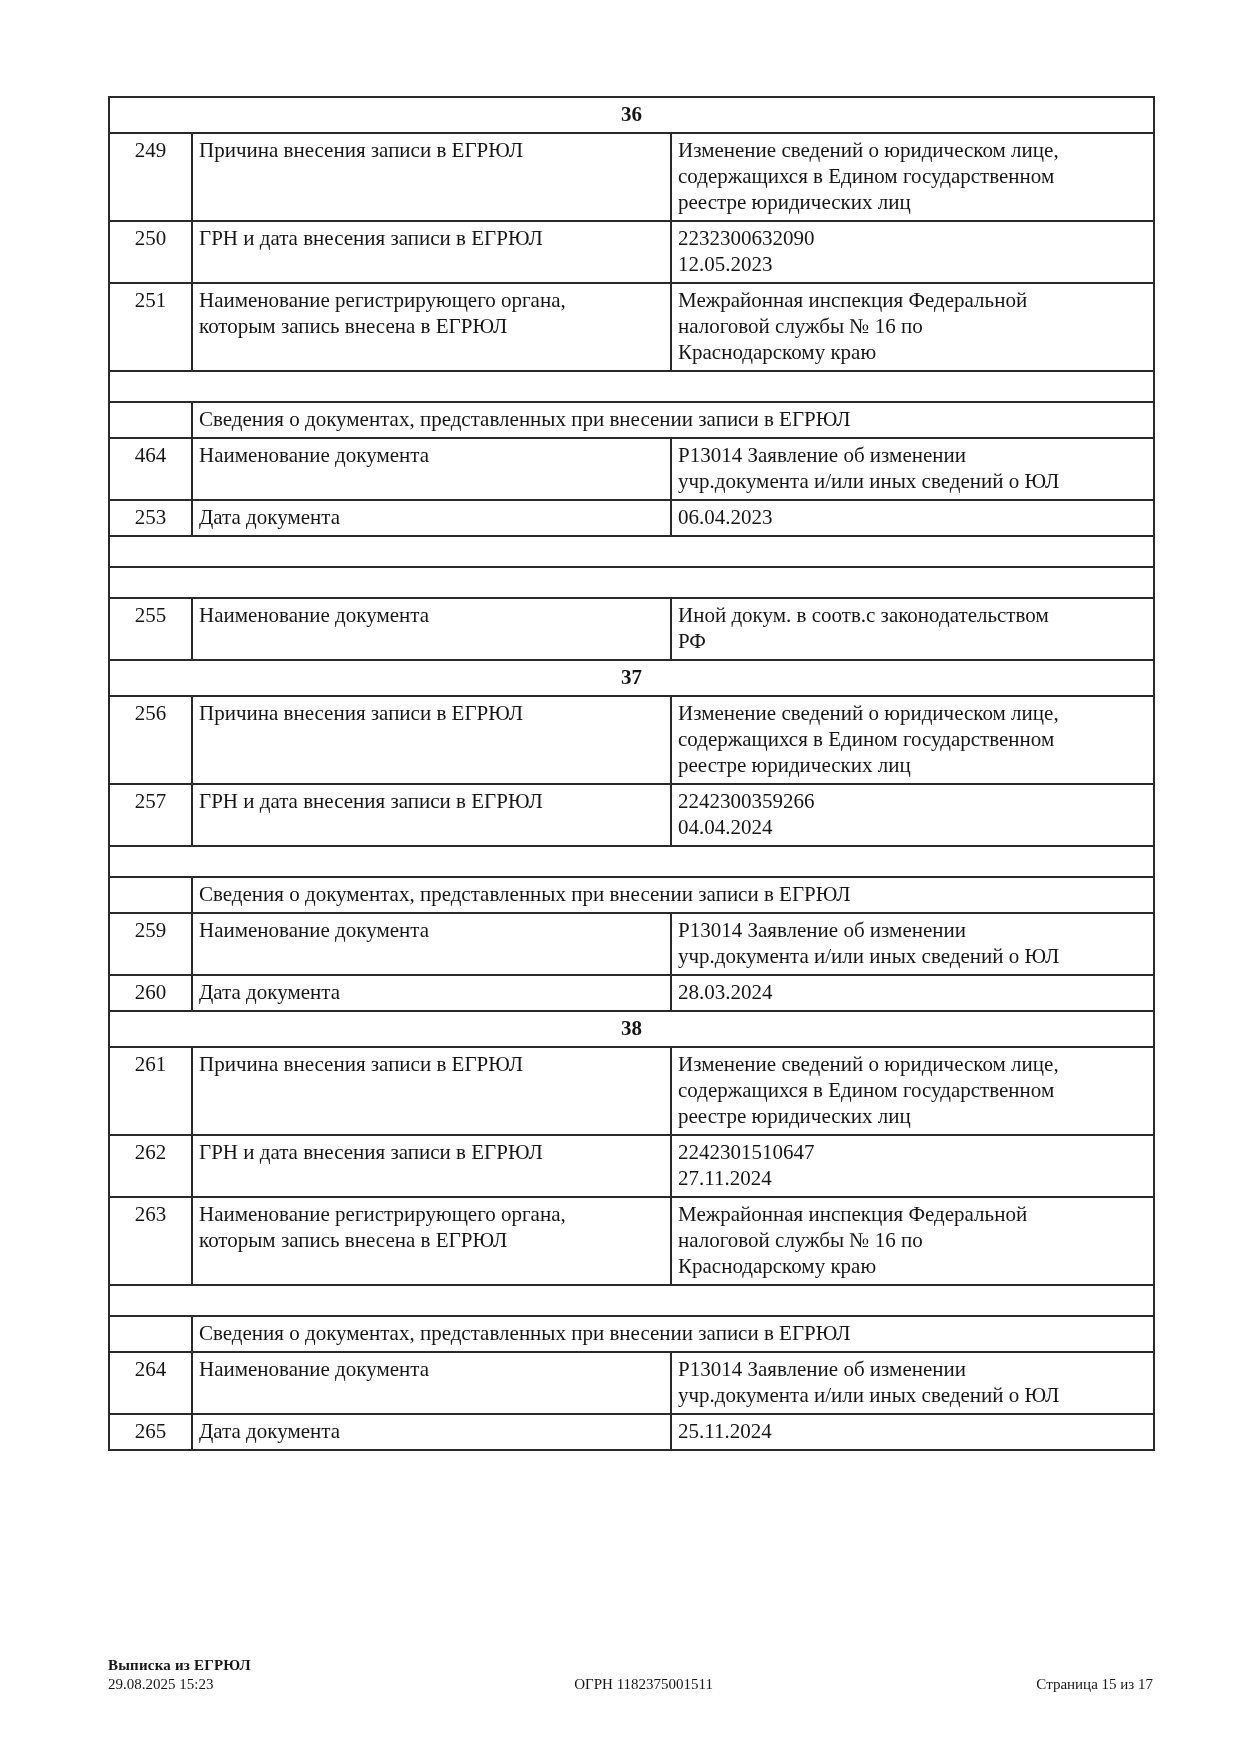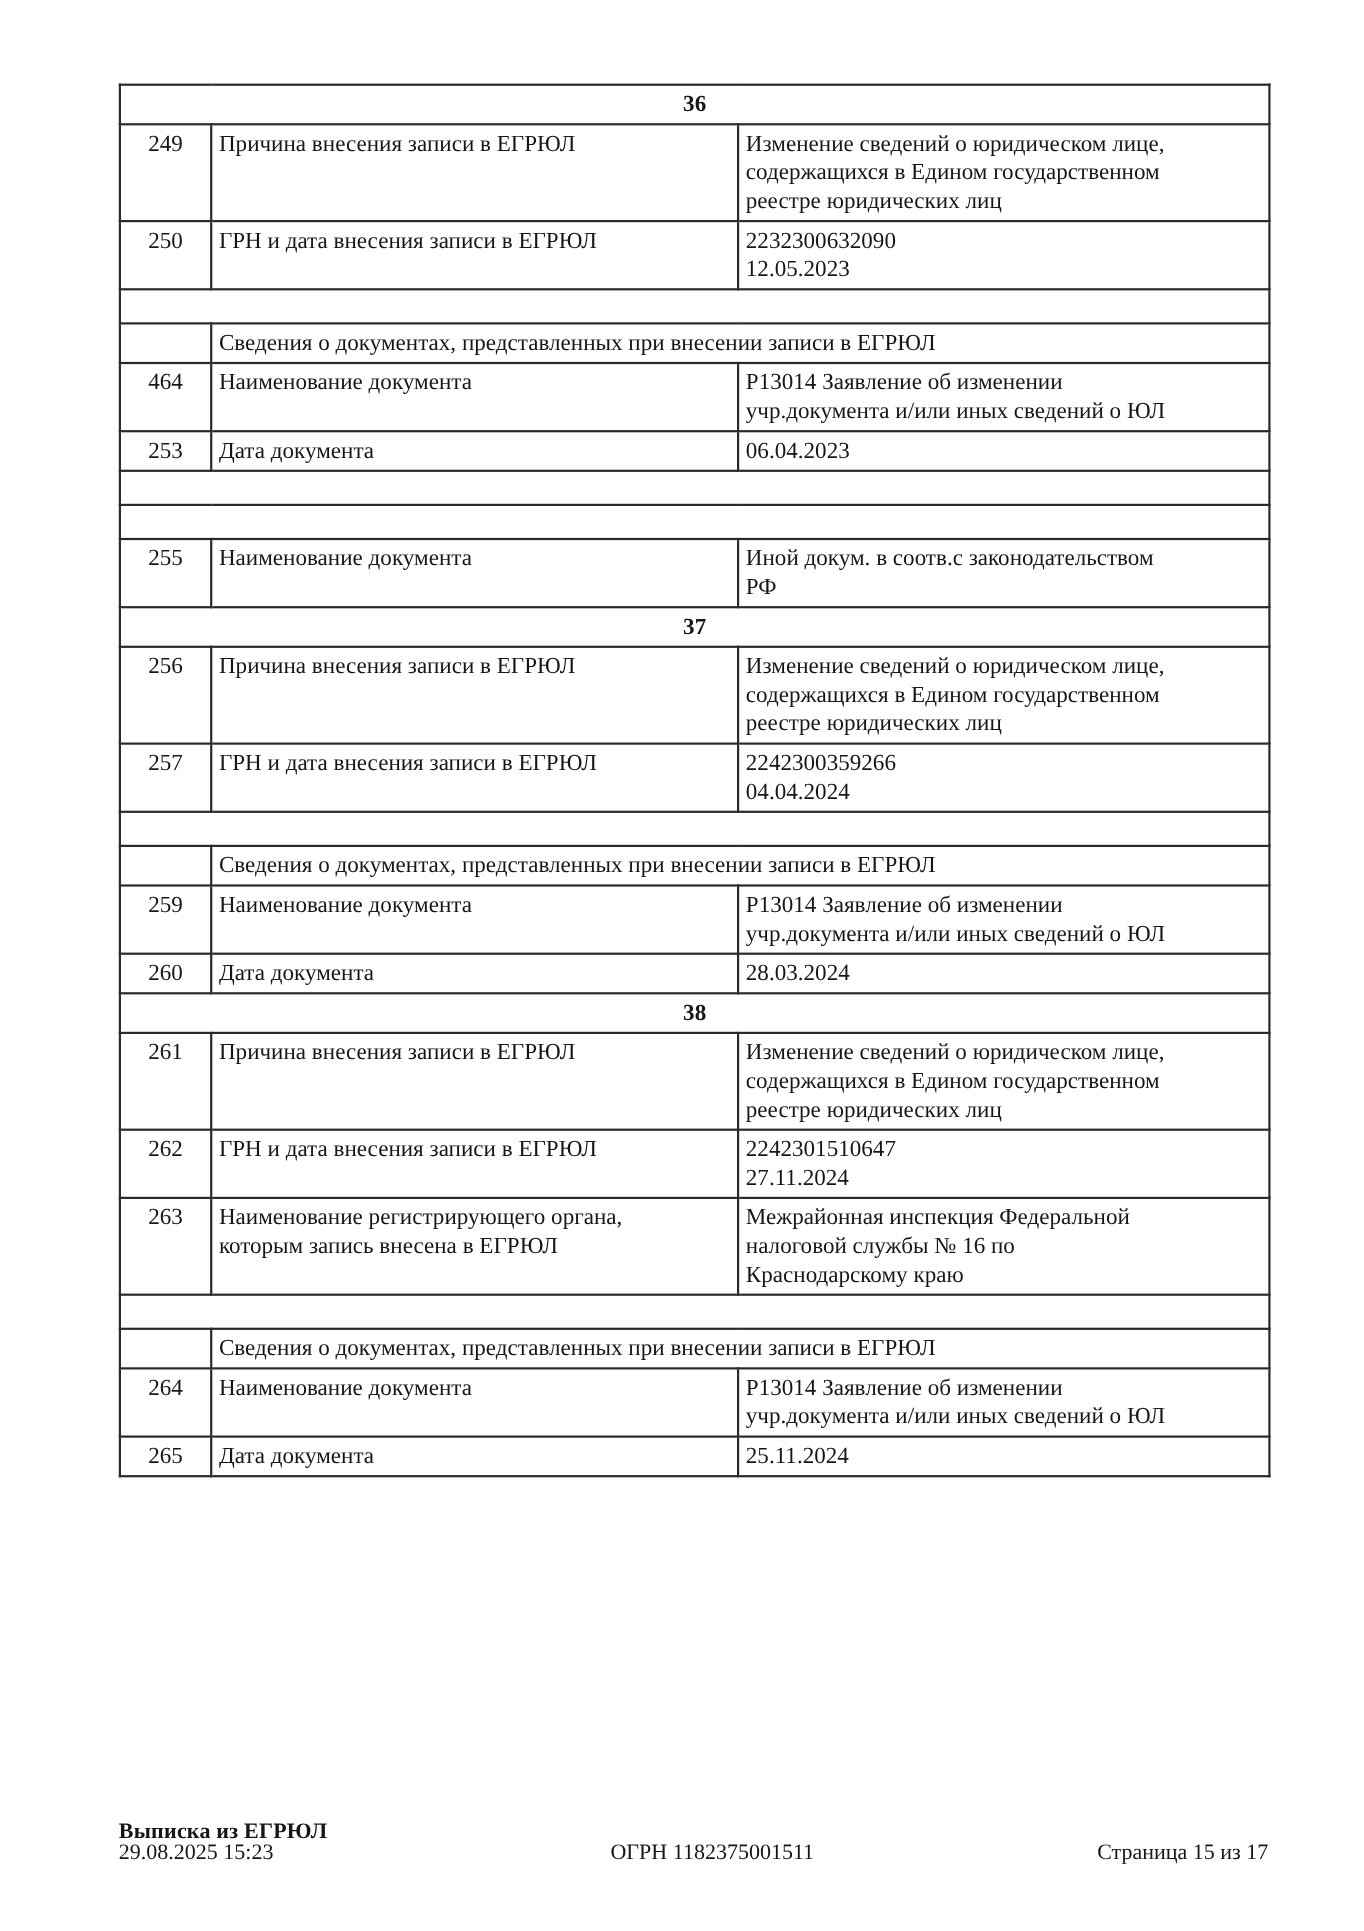--- a/index.html
+++ b/index.html
@@ -8,21 +8,21 @@
     width: 1240px;
     height: 1755px;
     position: relative;
     overflow: hidden;
     font-family: "Liberation Serif", "DejaVu Serif", serif;
     color: #161616;
   }
   .doc-table {
     position: absolute;
     left: 108px;
-    top: 76px;
+    top: 96px;
     width: 1045px;
     border-collapse: collapse;
     table-layout: fixed;
   }
   .doc-table td {
     border: 2px solid #2a2a2a;
     vertical-align: top;
     font-size: 21px;
     line-height: 26px;
     padding: 3px 6px 5px 6px;
@@ -44,21 +44,21 @@
   .cell-spacer { height: 31px; padding: 0; }
   .cell-subheader { height: 33px; padding-top: 2px; padding-bottom: 2px; border-radius: 16px; }
   .footer {
     position: absolute;
     left: 108px;
     top: 1656px;
     width: 1045px;
     display: flex;
     justify-content: space-between;
     align-items: flex-end;
-    font-size: 20px;
+    font-size: 15px;
     line-height: 19px;
   }
   .footer-left { text-align: left; }
   .footer-left .doc-title { font-weight: bold; letter-spacing: 0.2px; }
   .footer-center { text-align: center; }
   .footer-right { text-align: right; }
 </style>
 </head>
 <body>
 
@@ -79,20 +79,28 @@
 содержащихся в Едином государственном
 реестре юридических лиц</td>
       </tr>
       <tr>
         <td class="cell-num">250</td>
         <td class="cell-label">ГРН и дата внесения записи в ЕГРЮЛ</td>
         <td class="cell-value">2232300632090
 12.05.2023</td>
       </tr>
       <tr>
+        <td class="cell-num">251</td>
+        <td class="cell-label">Наименование регистрирующего органа,
+которым запись внесена в ЕГРЮЛ</td>
+        <td class="cell-value">Межрайонная инспекция Федеральной
+налоговой службы № 16 по
+Краснодарскому краю</td>
+      </tr>
+      <tr>
         <td class="cell-spacer" colspan="3"></td>
       </tr>
       <tr>
         <td class="cell-num cell-subheader"></td>
         <td class="cell-subheader" colspan="2">Сведения о документах, представленных при внесении записи в ЕГРЮЛ</td>
       </tr>
       <tr>
         <td class="cell-num">464</td>
         <td class="cell-label">Наименование документа</td>
         <td class="cell-value">Р13014 Заявление об изменении

